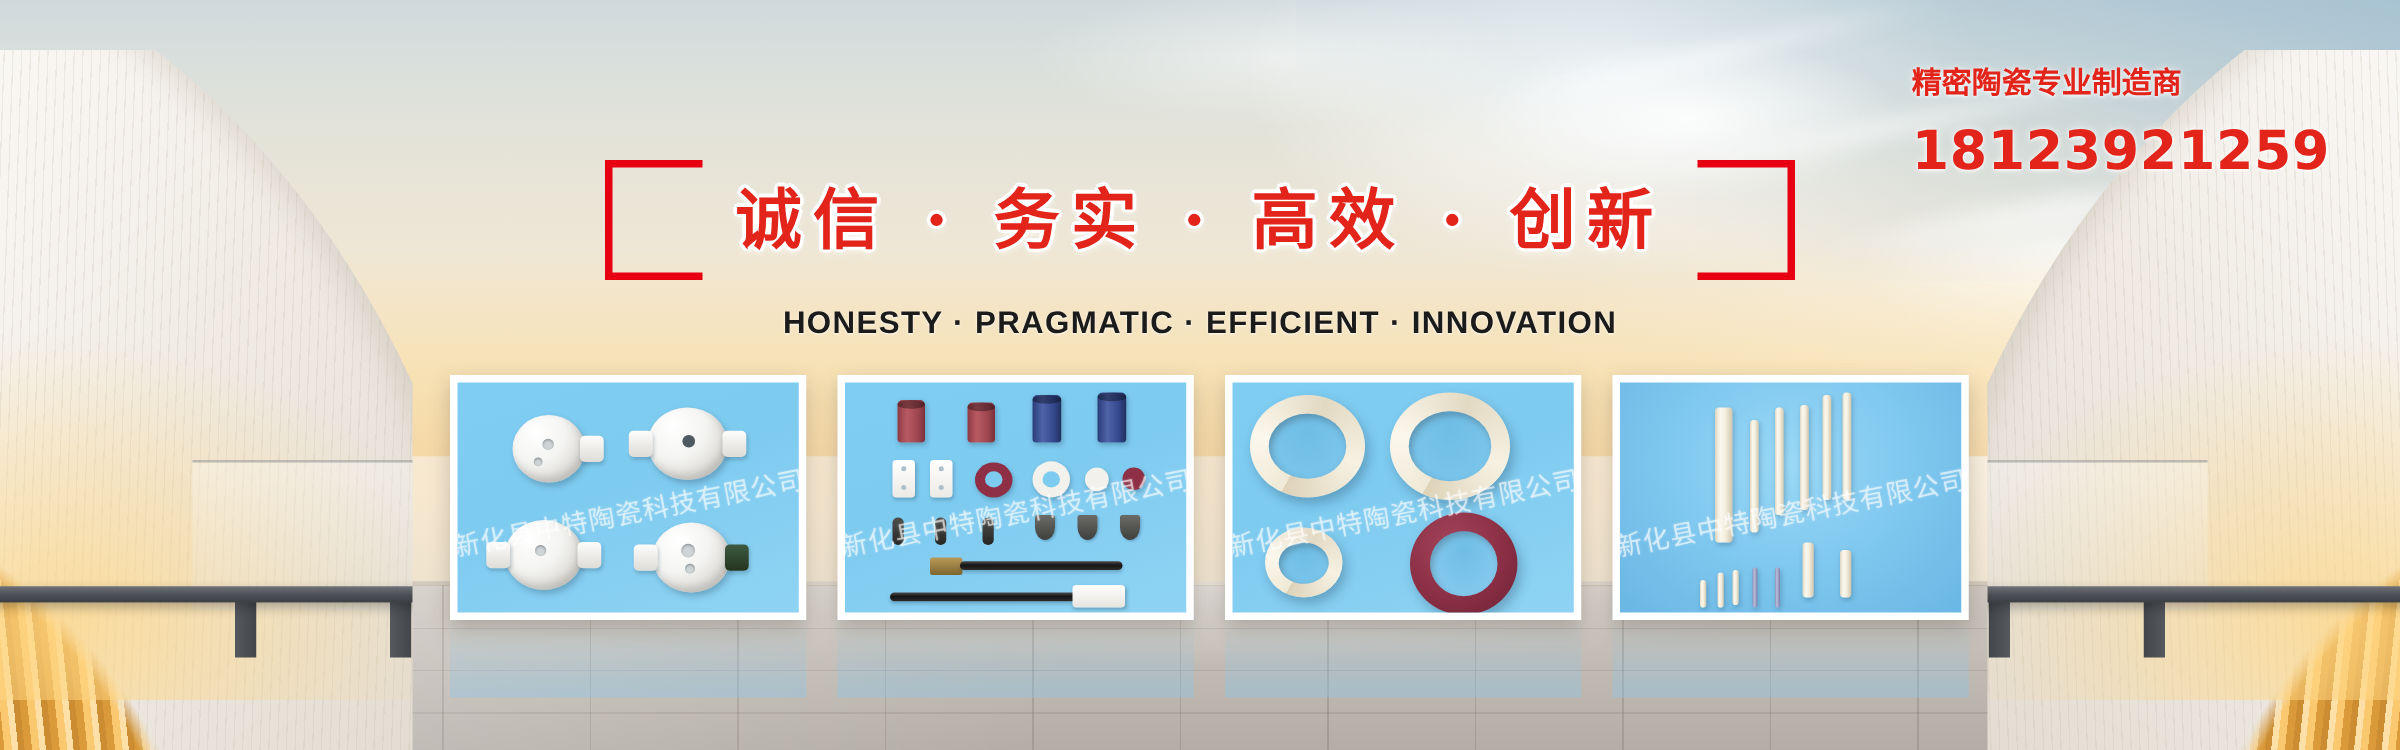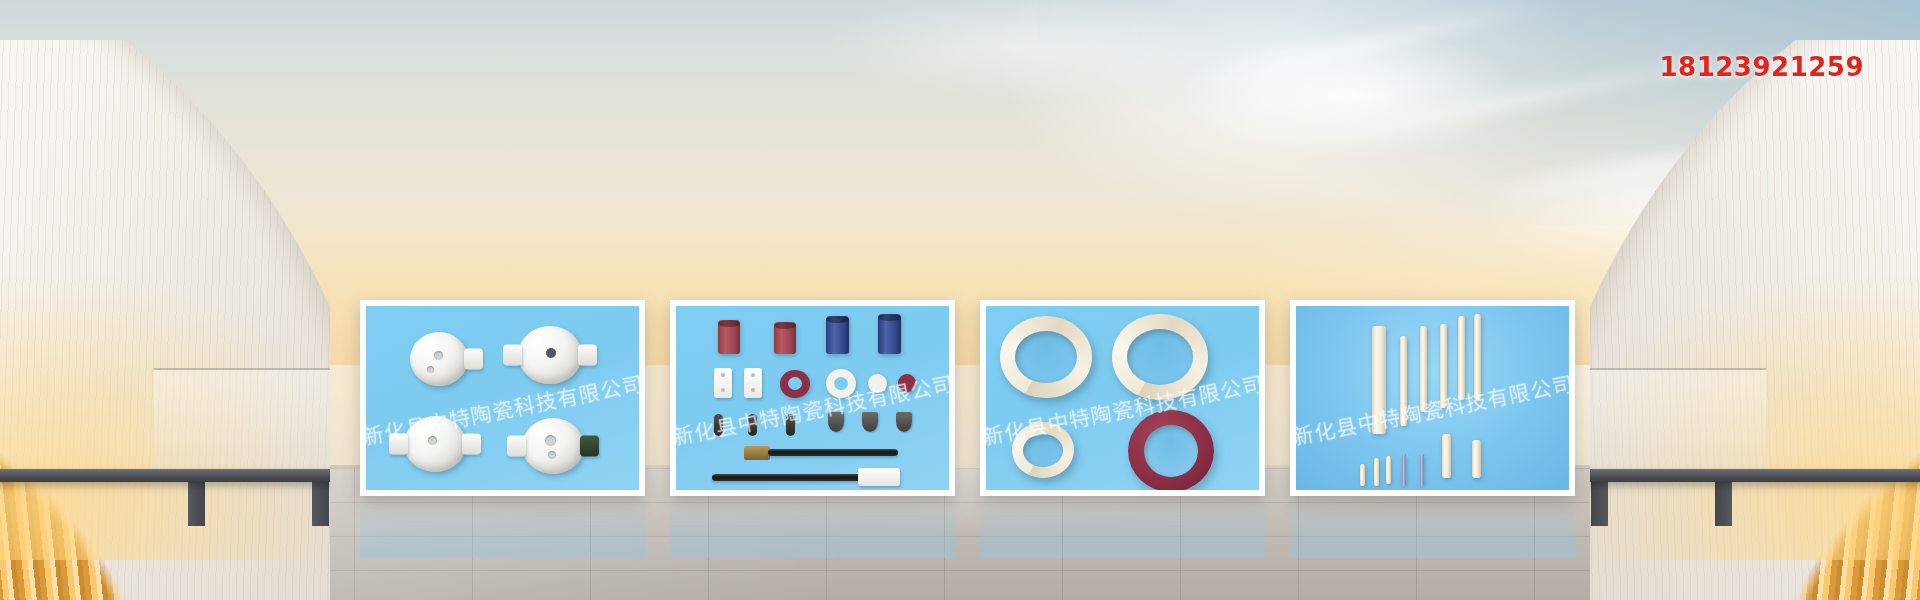--- a/index.html
+++ b/index.html
@@ -175,21 +175,21 @@
     position:absolute; right:56px; top:52px; text-align:left;
     line-height:1.22;
   }
   .contact .c-line {
     color:#e2241b; font-weight:700; white-space:nowrap;
     font-family:"DejaVu Sans","Liberation Sans",sans-serif;
     text-shadow:0 1px 3px rgba(255,255,255,.9), 0 0 7px rgba(255,255,255,.65);
   }
   .c-maker { font-size:24px; margin-bottom:14px; }
   .c-label { font-size:24px; margin-bottom:4px; }
-  .c-phone { font-size:26px; letter-spacing:.5px; }
+  .c-phone { font-size:43px; letter-spacing:.5px; }
 
   
   .panels {
     position:absolute; left:360px; top:300px;
     display:flex; gap:25px;
   }
   .panel {
     position:relative; width:285px; height:196px;
     background:#fff; padding:6px;
     box-shadow:0 6px 16px rgba(90,80,70,.30);
@@ -375,22 +375,31 @@
   <div class="wing wing-right">
     <div class="wing-shell"></div>
     <div class="wing-slats"></div>
     <div class="wing-glow"></div>
     <div class="glass-rail"></div>
     <div class="wing-post wp1"></div>
     <div class="wing-post wp2"></div>
     <div class="wing-rail"></div>
   </div>
 
+  <div class="headline">
+    <div class="headline-row">
+      <span class="bracket bracket-left"></span>
+      <span class="slogan-cn">诚信 · 务实 · 高效 · 创新</span>
+      <span class="bracket bracket-right"></span>
+    </div>
+    <div class="slogan-en">HONESTY · PRAGMATIC · EFFICIENT · INNOVATION</div>
+  </div>
 
   <div class="contact">
+    <div class="c-line c-maker">精密陶瓷专业制造商</div>
     <div class="c-line c-phone">18123921259</div>
   </div>
 
   <div class="panels">
 
     <div class="panel panel-1">
       <div class="panel-inner">
 
         <div class="part socket" style="left:44px;  top:26px;  width:58px; height:54px;">
           <span class="hole" style="left:24px; top:19px; width:9px;  height:9px;"></span>

